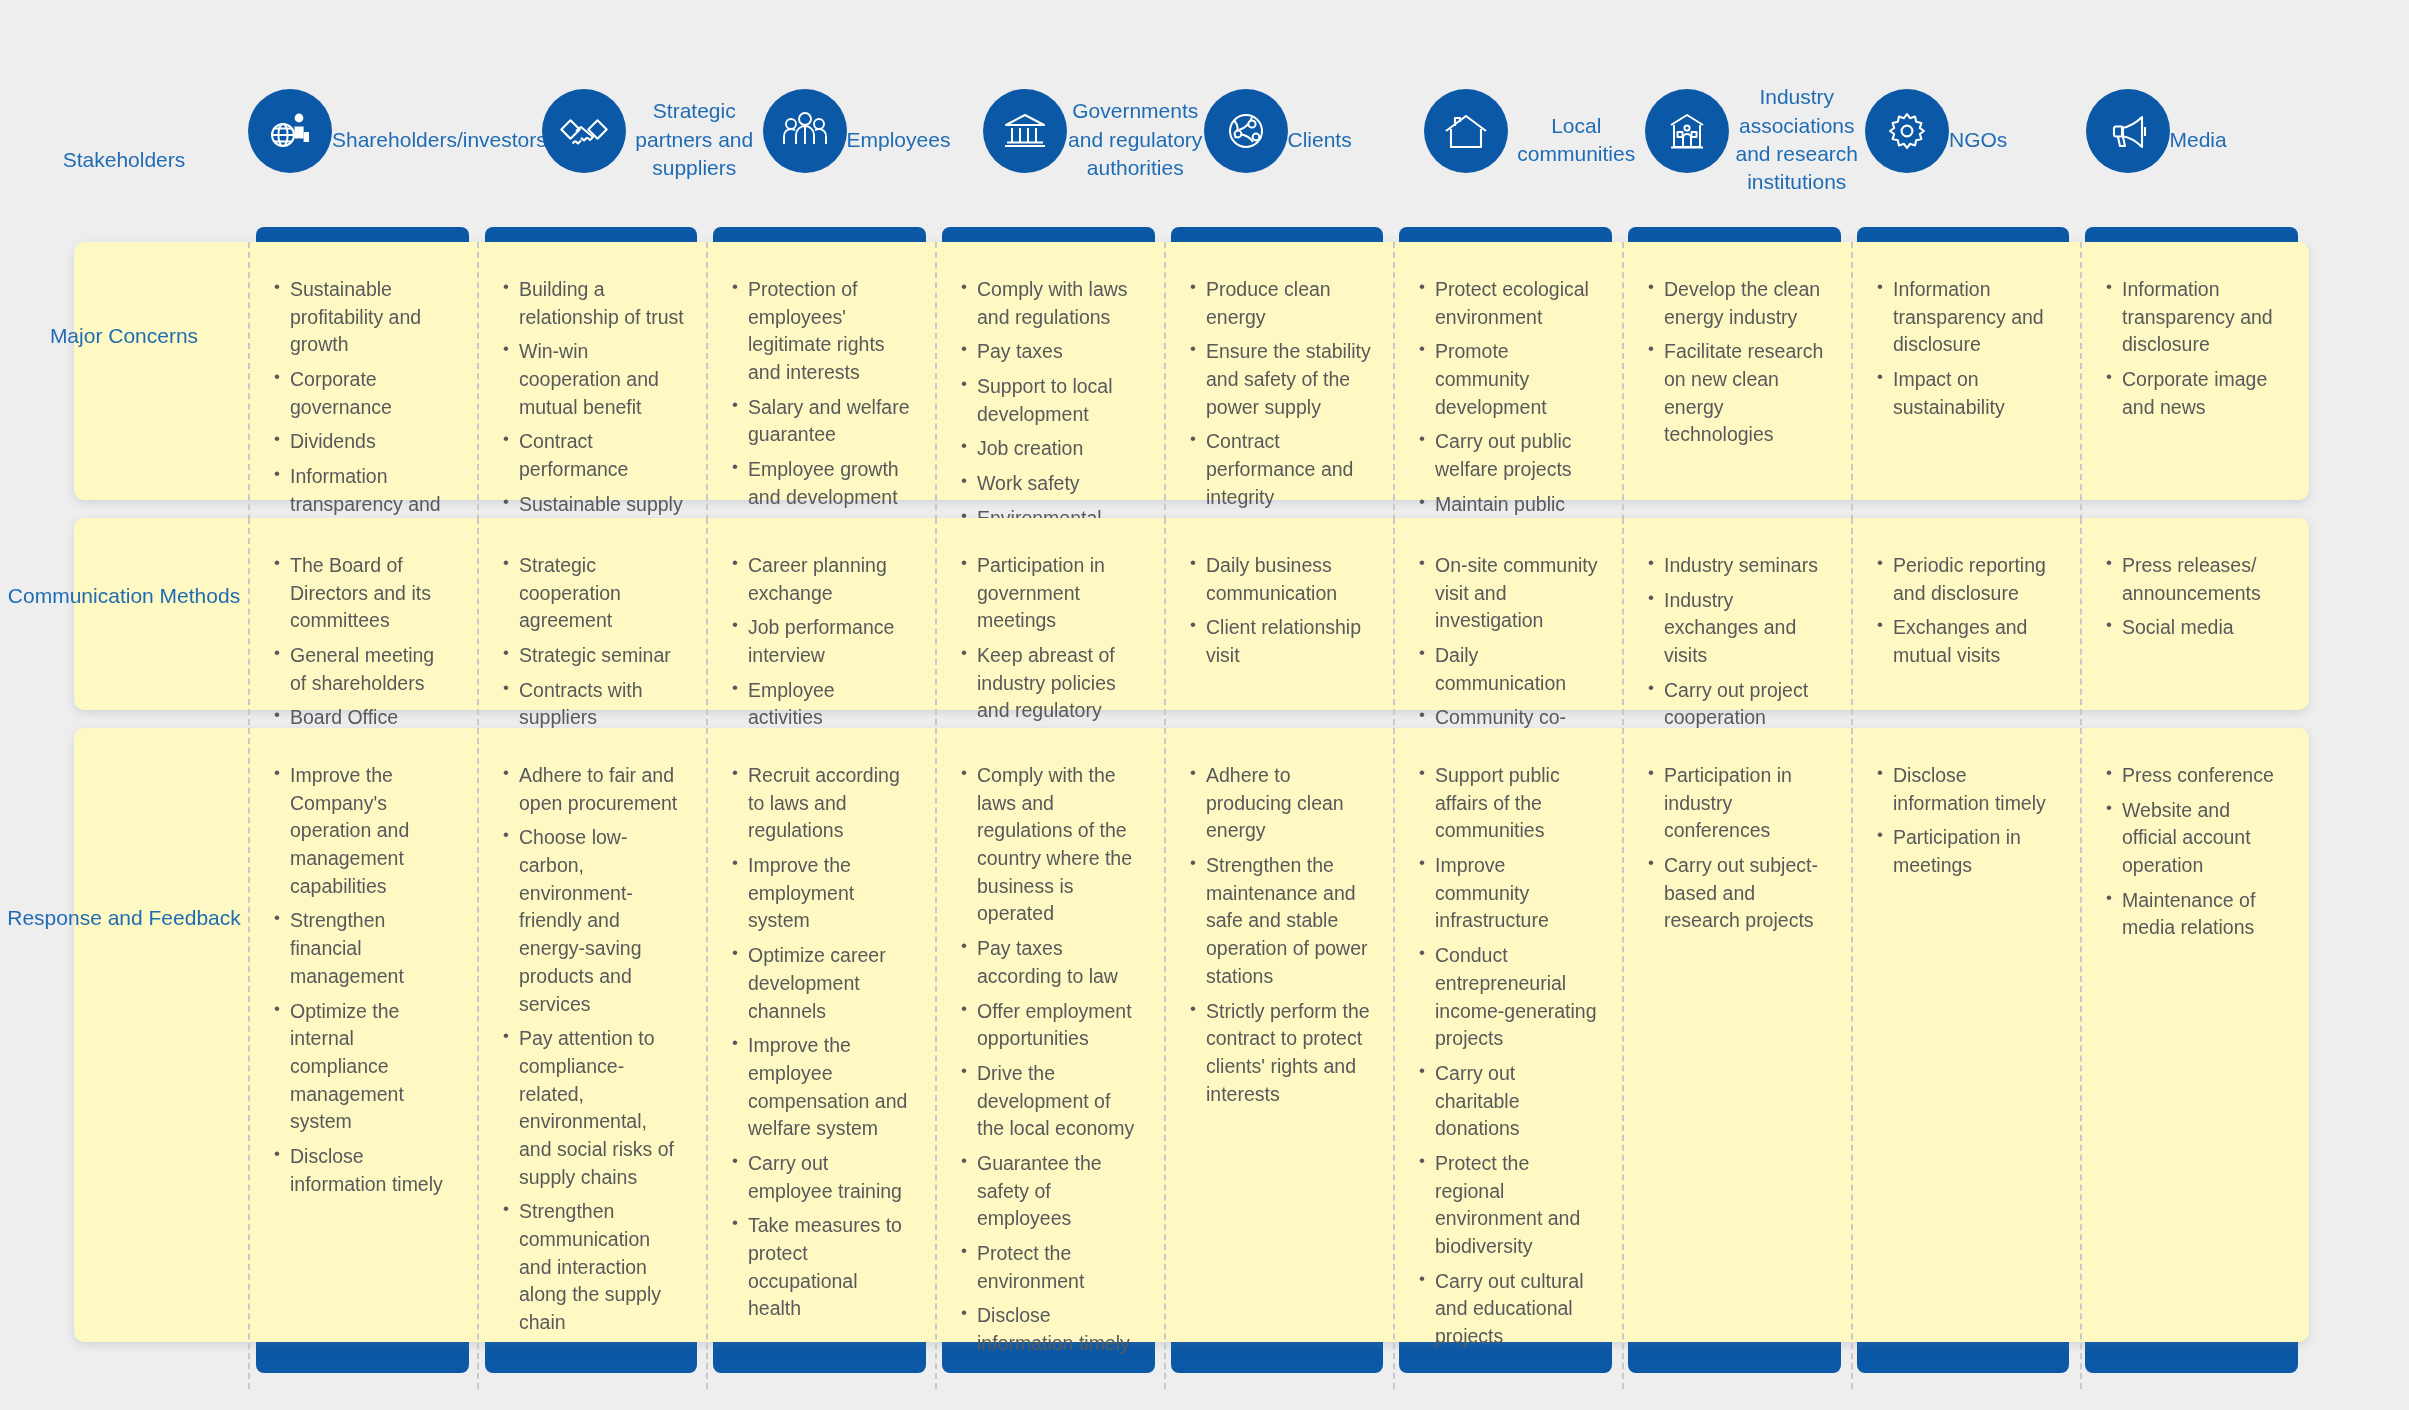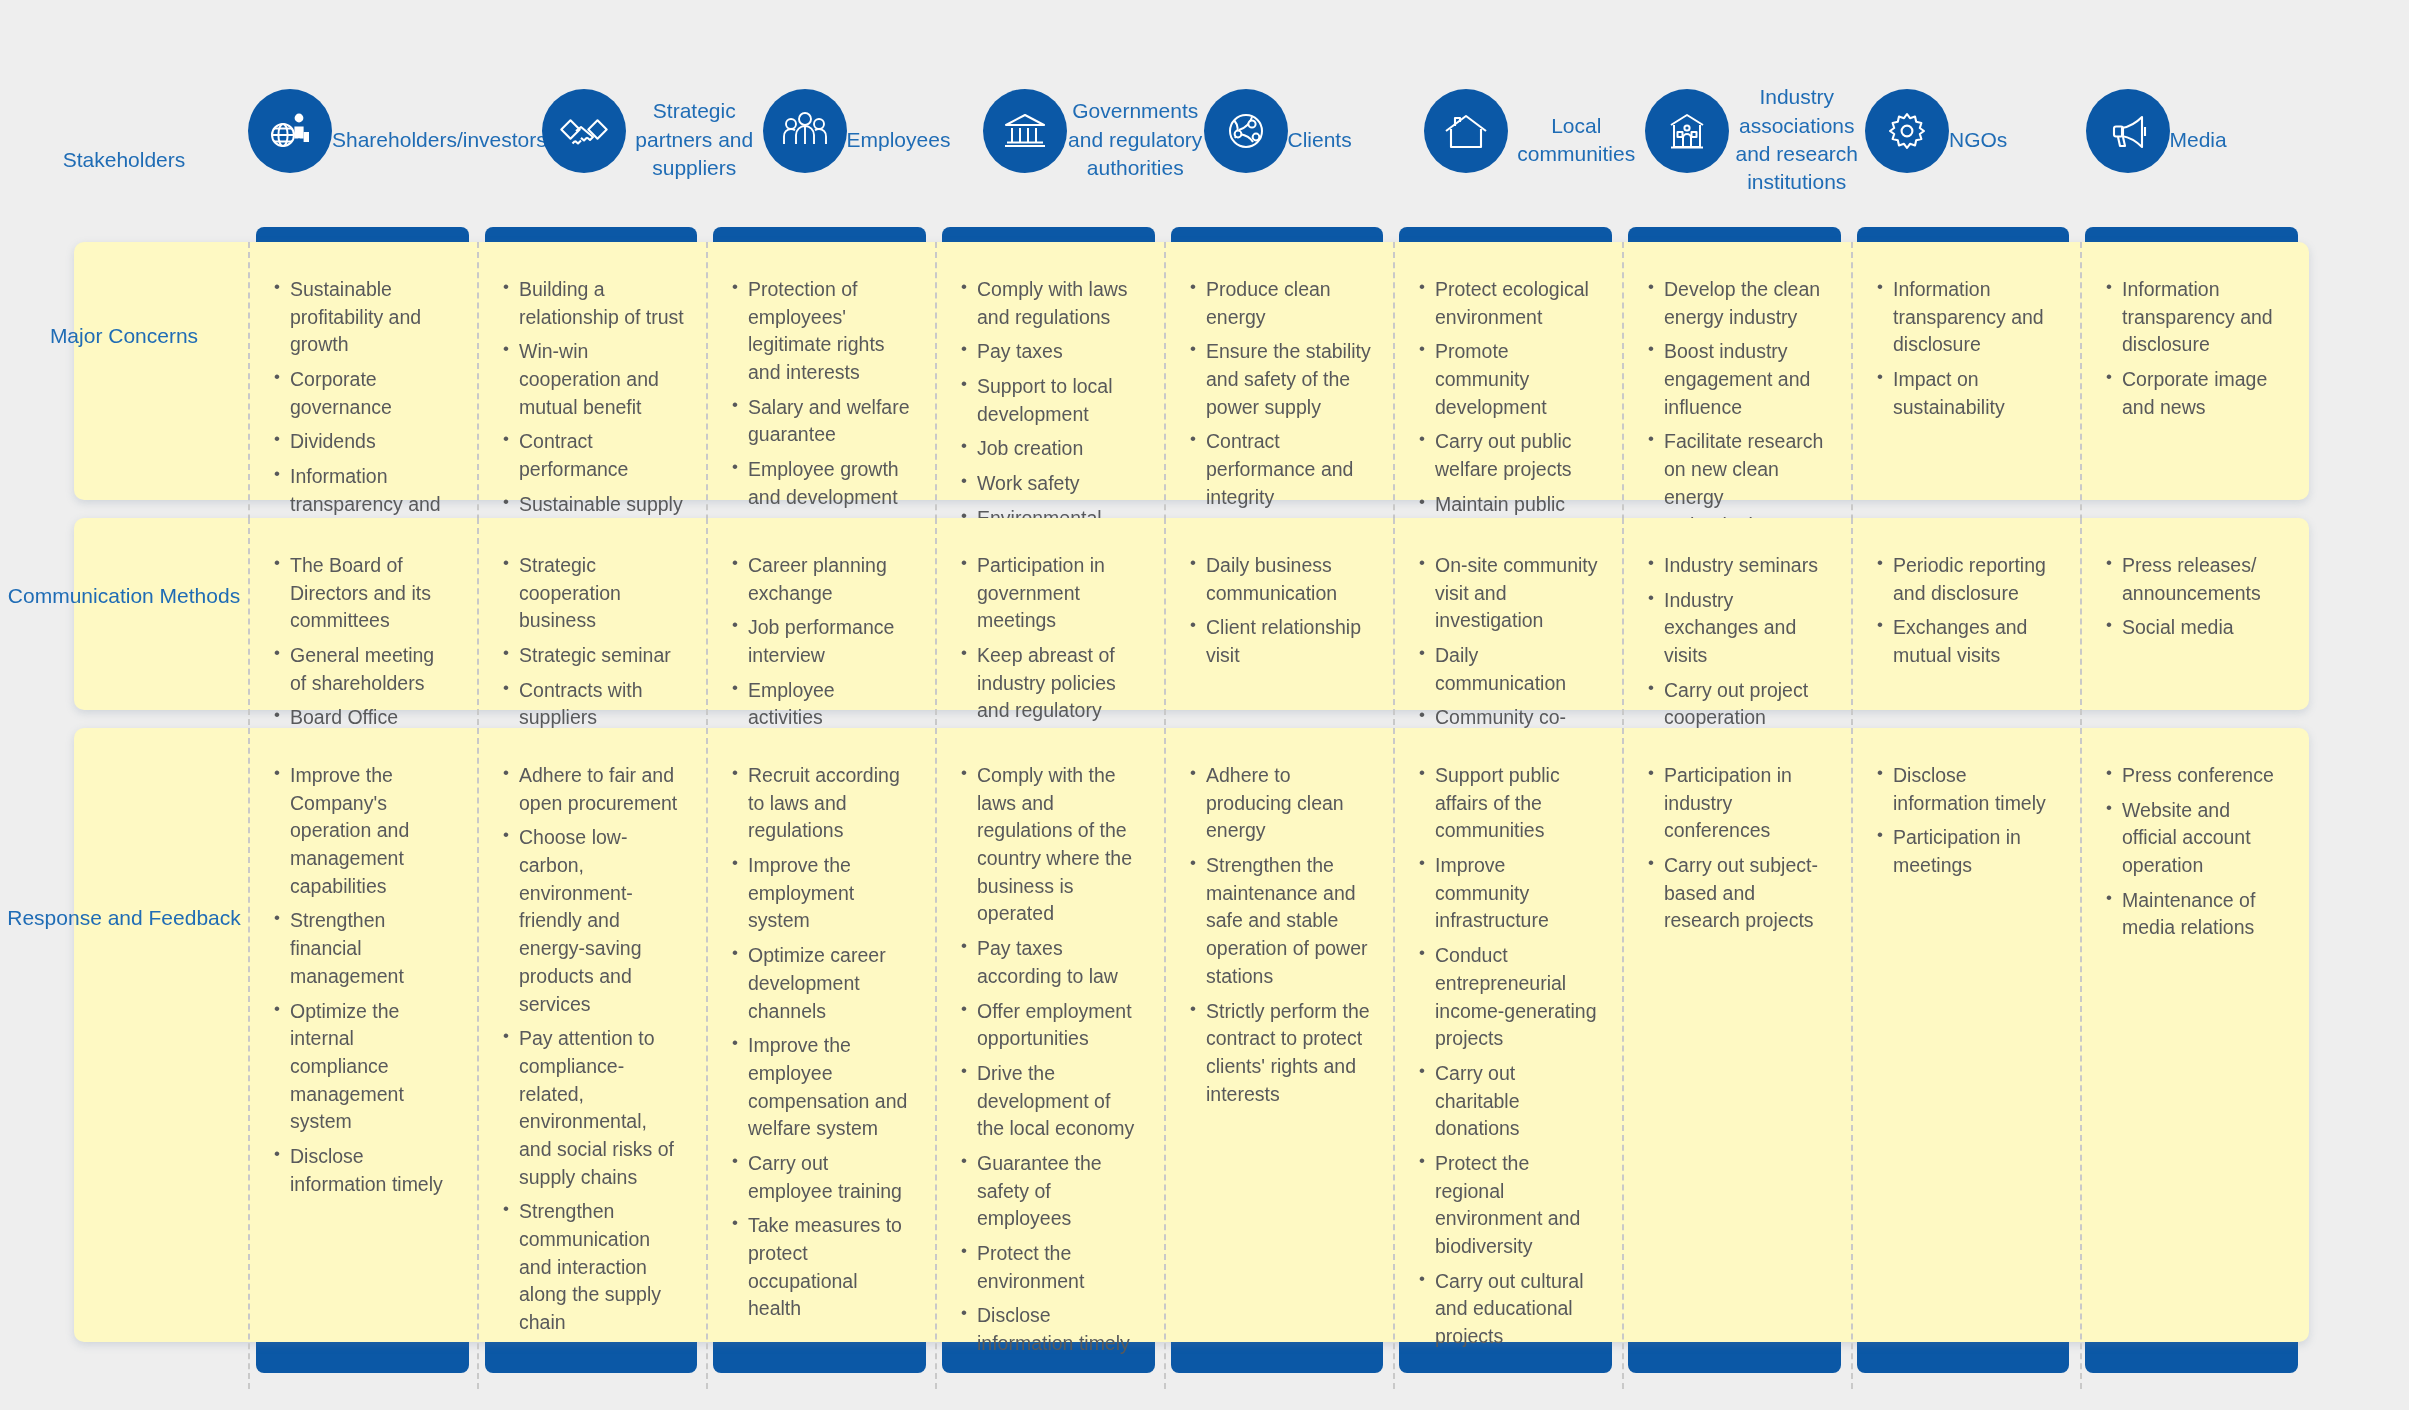--- a/index.html
+++ b/index.html
@@ -357,21 +357,20 @@
           <ul class="items">
             <li>Protect ecological environment</li>
             <li>Promote community development</li>
             <li>Carry out public welfare projects</li>
             <li>Maintain public relations</li>
           </ul>
         </div>
       <div class="cell">
           <ul class="items">
             <li>Develop the clean energy industry</li>
-            <li>Boost industry engagement and influence</li>
             <li>Facilitate research on new clean energy technologies</li>
           </ul>
         </div>
       <div class="cell">
           <ul class="items">
             <li>Information transparency and disclosure</li>
             <li>Impact on sustainability</li>
           </ul>
         </div>
       <div class="cell">
@@ -389,21 +388,21 @@
       <div class="cell">
           <ul class="items">
             <li>The Board of Directors and its committees</li>
             <li>General meeting of shareholders</li>
             <li>Board Office contact</li>
             <li>Periodic reporting and information disclosure</li>
           </ul>
         </div>
       <div class="cell">
           <ul class="items">
-            <li>Strategic cooperation business</li>
+            <li>Strategic cooperation agreement</li>
             <li>Strategic seminar</li>
             <li>Contracts with suppliers</li>
             <li>Daily communication with suppliers</li>
             <li>Industry exchanges</li>
           </ul>
         </div>
       <div class="cell">
           <ul class="items">
             <li>Career planning exchange</li>
             <li>Job performance interview</li>

